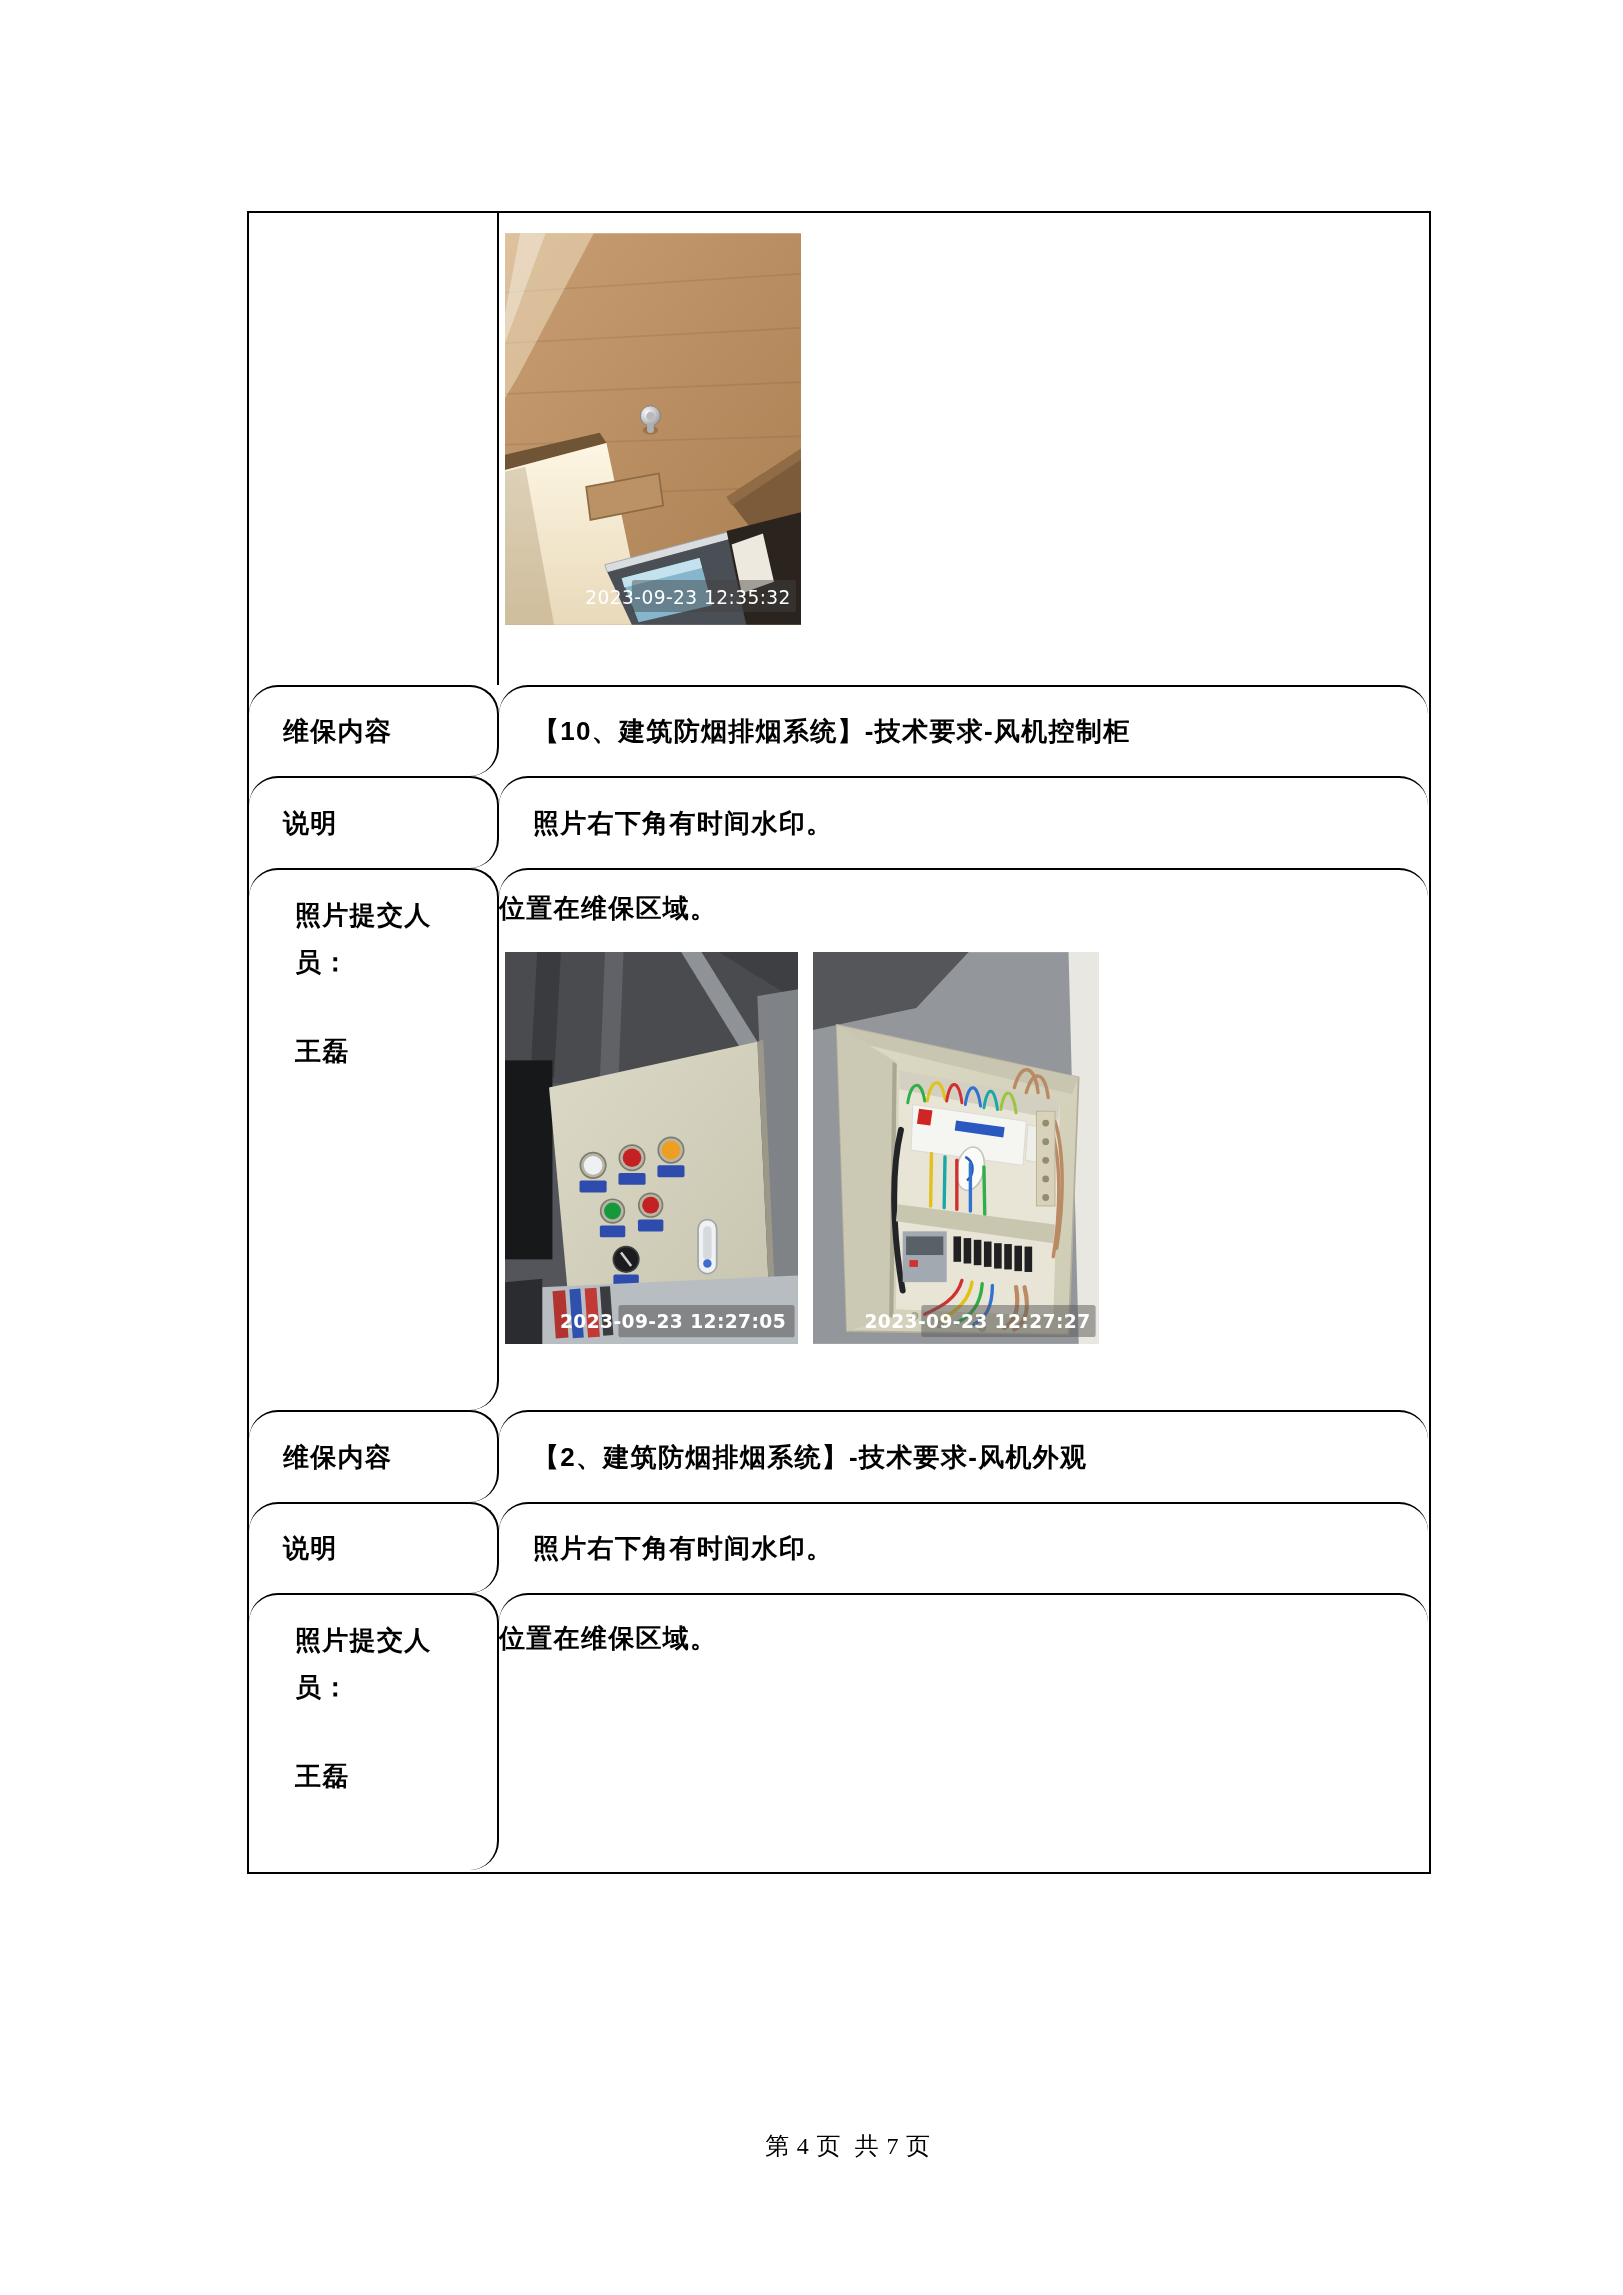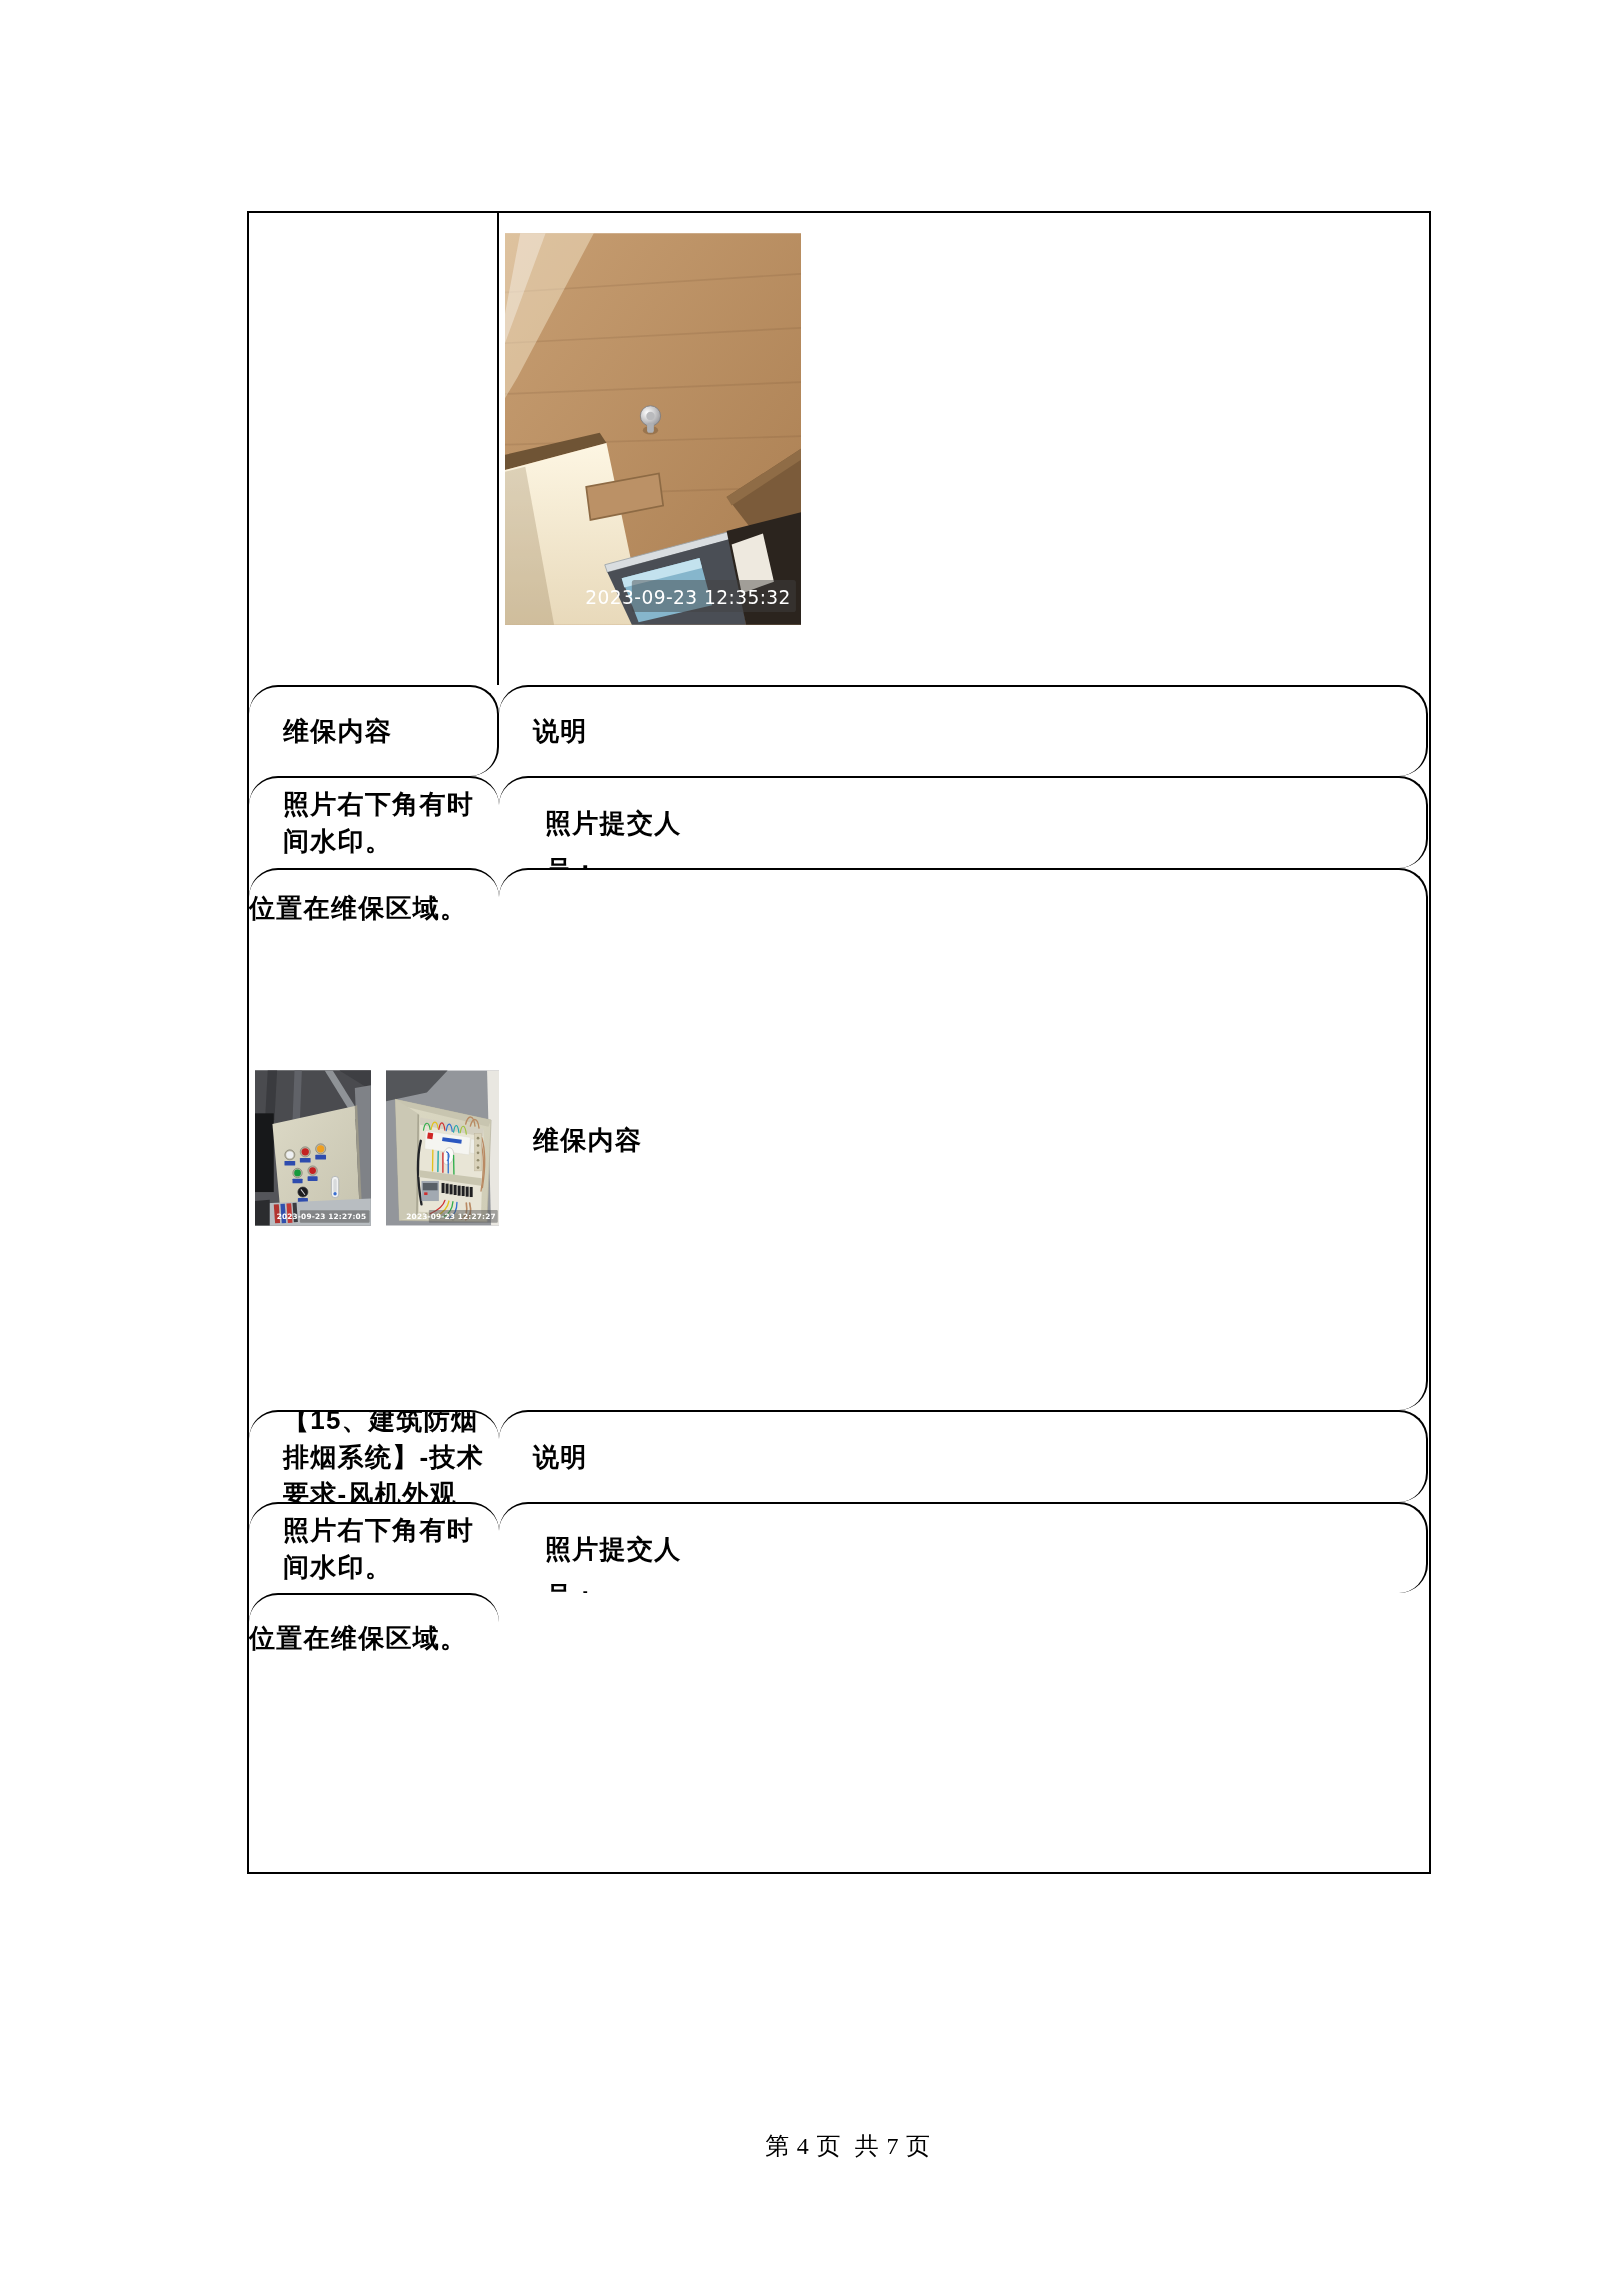--- a/index.html
+++ b/index.html
@@ -115,20 +115,21 @@
           <circle cx="172" cy="216" r="12" fill="url(#chromeg)" stroke="#7d7d80"></circle>
           <circle cx="172" cy="216" r="5" fill="#b9babd"></circle>
           <rect x="168" y="224" width="8" height="12" rx="3" fill="#aeb0b4"></rect>
         </g>
         <rect x="150" y="410" width="194" height="38" rx="3" fill="rgba(66,66,66,0.45)"></rect>
         <text class="ts" x="338" y="438" text-anchor="end">2023-09-23 12:35:32</text>
       </svg>
     </div>
 
     <div class="cell lbl bt center-cell txt">维保内容</div>
+    <div class="cell bt center-cell txt">【10、建筑防烟排烟系统】-技术要求-风机控制柜</div>
 
     <div class="cell lbl bt center-cell txt">说明</div>
     <div class="cell bt center-cell txt">照片右下角有时间水印。</div>
 
     <div class="cell lbl bt submitter-cell txt">
       <div class="submitter-label">照片提交人员：</div>
       <div class="submitter-name">王磊</div>
     </div>
     <div class="cell bt photo4-cell">
       <div class="loc-text txt">位置在维保区域。</div>
@@ -273,21 +274,21 @@
               <circle cx="150" cy="440" r="4"></circle>
               <circle cx="200" cy="444" r="4"></circle>
           </g>
           <rect x="128" y="417" width="206" height="38" rx="3" fill="rgba(88,88,88,0.5)"></rect>
           <text class="ts" x="328" y="444" text-anchor="end">2023-09-23 12:27:27</text>
         </svg>
       </div>
     </div>
 
     <div class="cell lbl bt center-cell txt">维保内容</div>
-    <div class="cell bt center-cell txt">【15、建筑防烟排烟系统】-技术要求-风机外观</div>
+    <div class="cell bt center-cell txt">【2、建筑防烟排烟系统】-技术要求-风机外观</div>
 
     <div class="cell lbl bt center-cell txt">说明</div>
     <div class="cell bt center-cell txt">照片右下角有时间水印。</div>
 
     <div class="cell lbl bt submitter-cell txt">
       <div class="submitter-label">照片提交人员：</div>
       <div class="submitter-name">王磊</div>
     </div>
     <div class="cell bt photo4-cell">
       <div class="loc-text txt" style="padding-top:5px;">位置在维保区域。</div>

